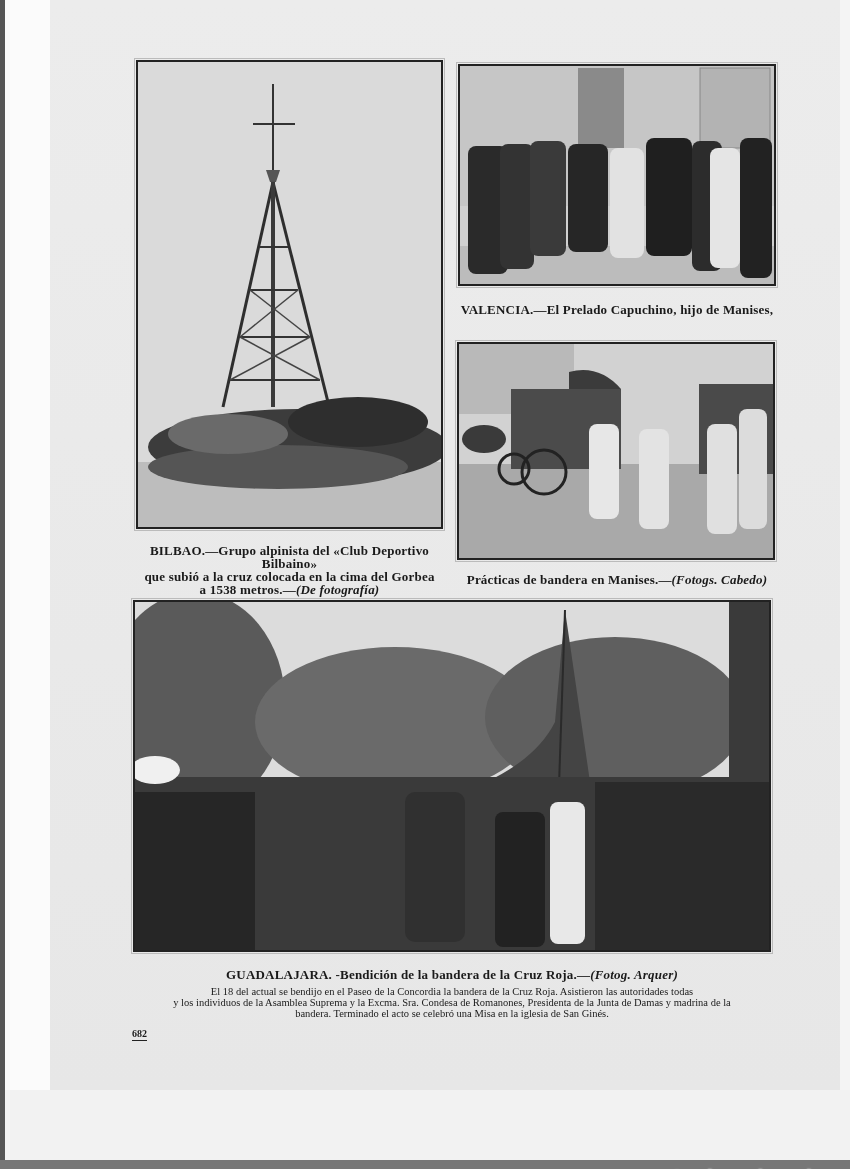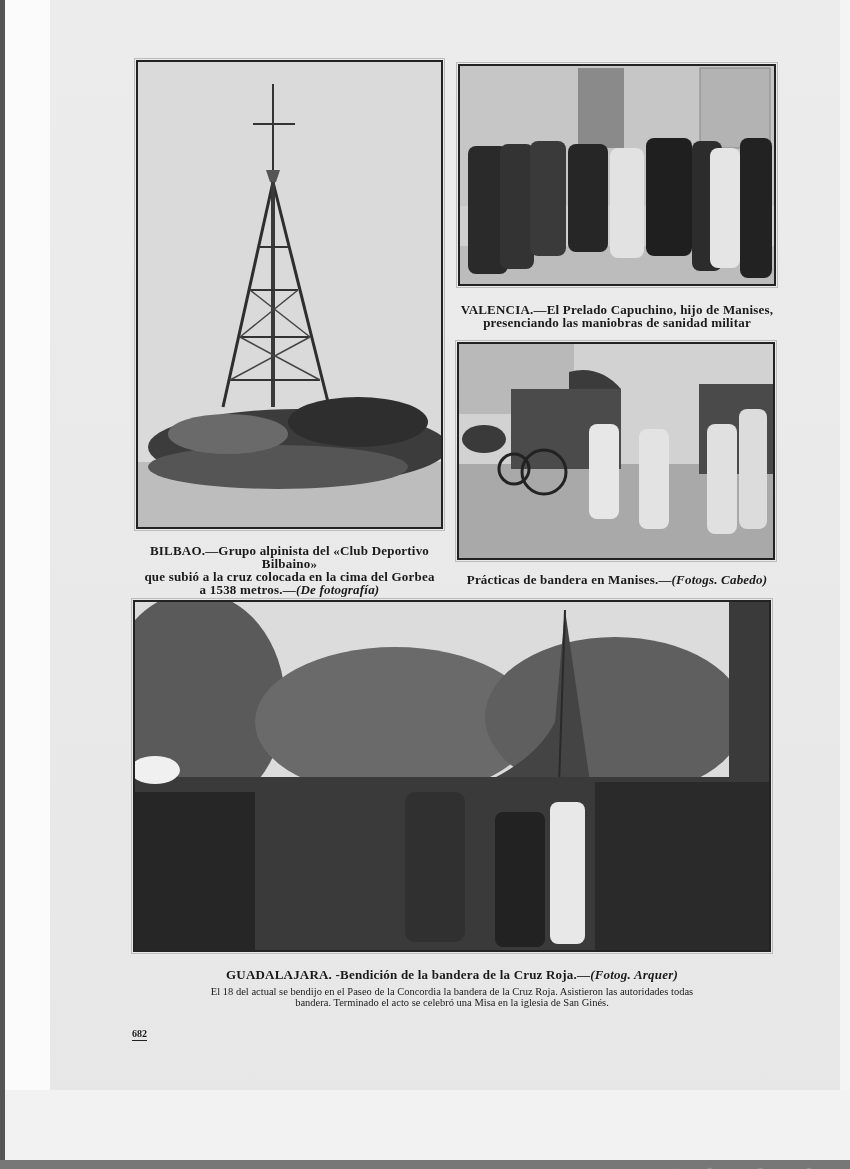--- a/index.html
+++ b/index.html
@@ -101,21 +101,20 @@
     <rect x="150" y="82" width="34" height="110" rx="8" fill="#e2e2e2"></rect>
     <rect x="186" y="72" width="46" height="118" rx="8" fill="#1f1f1f"></rect>
     <rect x="232" y="75" width="30" height="130" rx="8" fill="#2c2c2c"></rect>
     <rect x="250" y="82" width="30" height="120" rx="8" fill="#e5e5e5"></rect>
     <rect x="280" y="72" width="32" height="140" rx="8" fill="#222"></rect>
   </svg>
 </div>
 
 <div class="caption" style="left:458px; top:303px; width:318px;">
   <div>VALENCIA.—El Prelado Capuchino, hijo de Manises,</div>
-  <div>presenciando las maniobras de sanidad militar</div>
 </div>
 
 <div class="photo" style="left:457px; top:342px; width:318px; height:218px; background:#cfcfcf;">
   <svg width="314" height="214" viewBox="0 0 314 214">
     <rect x="0" y="0" width="314" height="214" fill="#d2d2d2"></rect>
     <rect x="0" y="0" width="115" height="70" fill="#b9b9b9"></rect>
     <rect x="0" y="120" width="314" height="94" fill="#a9a9a9"></rect>
     <rect x="240" y="40" width="74" height="90" fill="#4a4a4a"></rect>
 
     <rect x="52" y="45" width="110" height="80" fill="#4b4b4b"></rect>
@@ -163,18 +162,19 @@
     <ellipse cx="20" cy="168" rx="25" ry="14" fill="#f0f0f0"></ellipse>
   </svg>
 </div>
 
 <div class="caption" style="left:133px; top:968px; width:638px;">
   <span>GUADALAJARA. -Bendición de la bandera de la Cruz Roja.—</span><span class="credit">(Fotog. Arquer)</span>
 </div>
 
 <div class="body-text" style="left:122px; top:986px; width:660px;">
   <div>El 18 del actual se bendijo en el  Paseo de la Concordia la bandera de la Cruz  Roja.  Asistieron las autoridades todas</div>
+  <div>y los individuos de la Asamblea Suprema y la Excma. Sra. Condesa de Romanones,  Presidenta de la Junta de Damas y madrina de la</div>
   <div>bandera. Terminado el acto se celebró una Misa en la iglesia de San Ginés.</div>
 </div>
 
 <div class="page-num">682</div>
 
 <div class="watermark">todocoleccion</div>
 
 </body></html>

